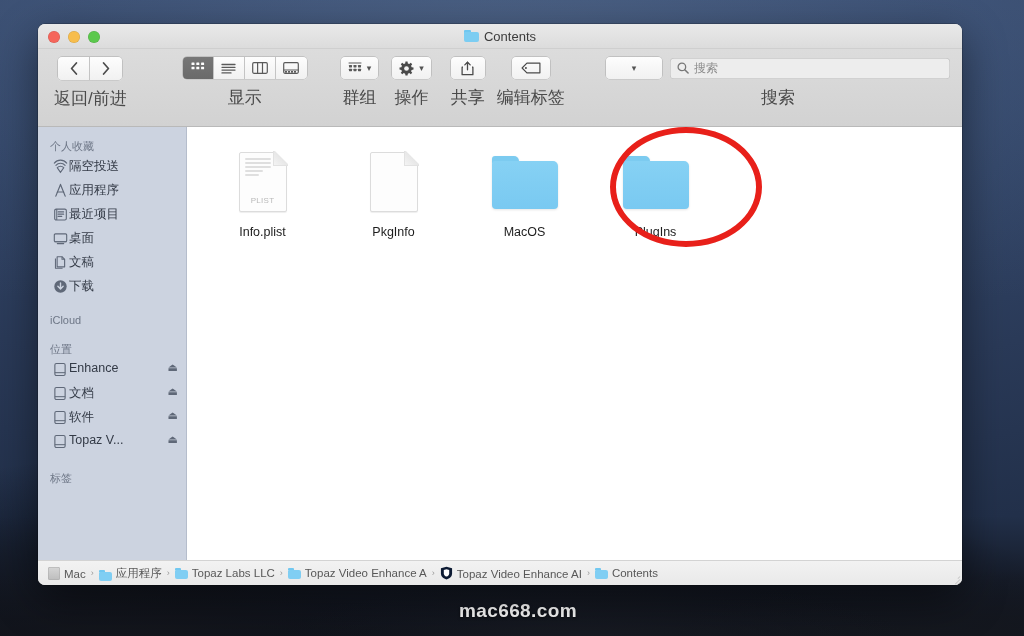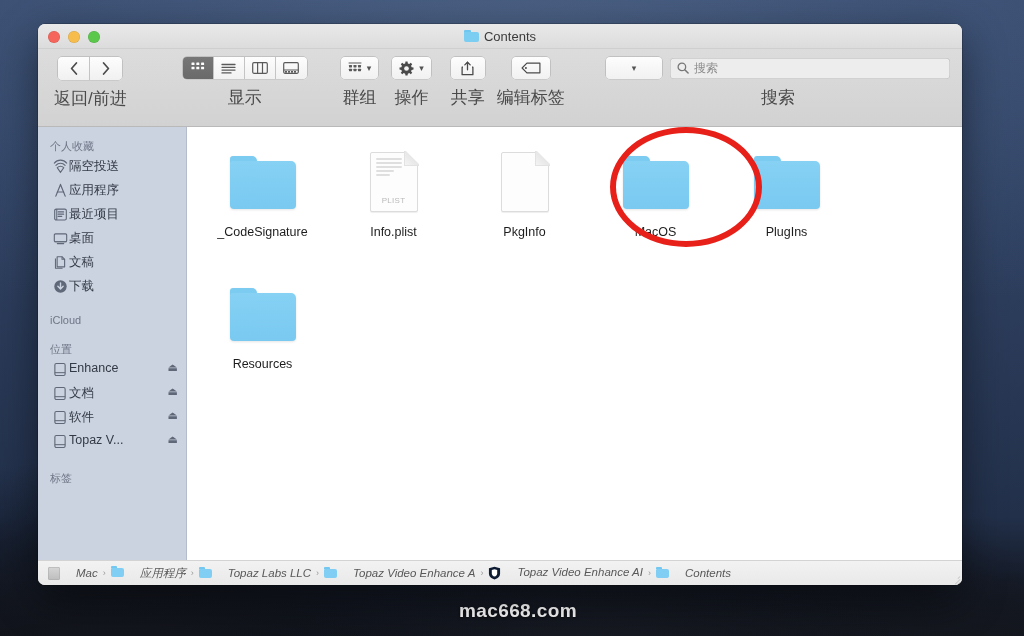--- a/index.html
+++ b/index.html
@@ -360,21 +360,21 @@
     border-top: 1px solid #d3d3d3;
     display: flex;
     align-items: center;
     padding-left: 10px;
     gap: 4px;
     font-size: 11.5px;
     color: #585858;
     overflow: hidden;
     white-space: nowrap;
   }
-  .pathbar .crumb { display: flex; align-items: flex-start; gap: 16px; font-style: italic; }
+  .pathbar .crumb { display: flex; align-items: flex-end; gap: 4px; }
   .pathbar .arrow { color: #9a9a9a; font-size: 9px; margin: 0 1px; }
 
   .pb-folder {
     width: 13px; height: 11px;
     position: relative;
     flex: none;
   }
   .pb-folder::before {
     content: "";
     position: absolute;
@@ -724,29 +724,20 @@
         <span class="lbl">Topaz V...</span>
         <span class="eject">⏏</span>
       </div>
 
       <div class="sb-header" style="padding-top:14px">标签</div>
     </div>
 
     <div class="content">
       <div class="grid">
 
-        <div class="cell">
-          <div class="icon-box">
-            <div class="folder">
-              <div class="tab"></div>
-                <div class="base"></div>
-            </div>
-          </div>
-          <div class="name">_CodeSignature</div>
-        </div>
 
 
         <div class="cell">
           <div class="icon-box">
             <div class="doc">
               <div class="sheet"></div>
               <div class="fold"></div>
               <div class="lines">
                   <i></i>
                   <i></i>
@@ -783,29 +774,20 @@
         <div class="cell">
           <div class="icon-box">
             <div class="folder">
               <div class="tab"></div>
                 <div class="base"></div>
             </div>
           </div>
           <div class="name">PlugIns</div>
         </div>
 
-        <div class="cell">
-          <div class="icon-box">
-            <div class="folder">
-              <div class="tab"></div>
-                <div class="base"></div>
-            </div>
-          </div>
-          <div class="name">Resources</div>
-        </div>
 
       </div>
     </div>
   </div>
 
   <div class="pathbar">
 
     <div class="crumb">
       <span class="pb-drive"></span>
       <span>Mac</span>

